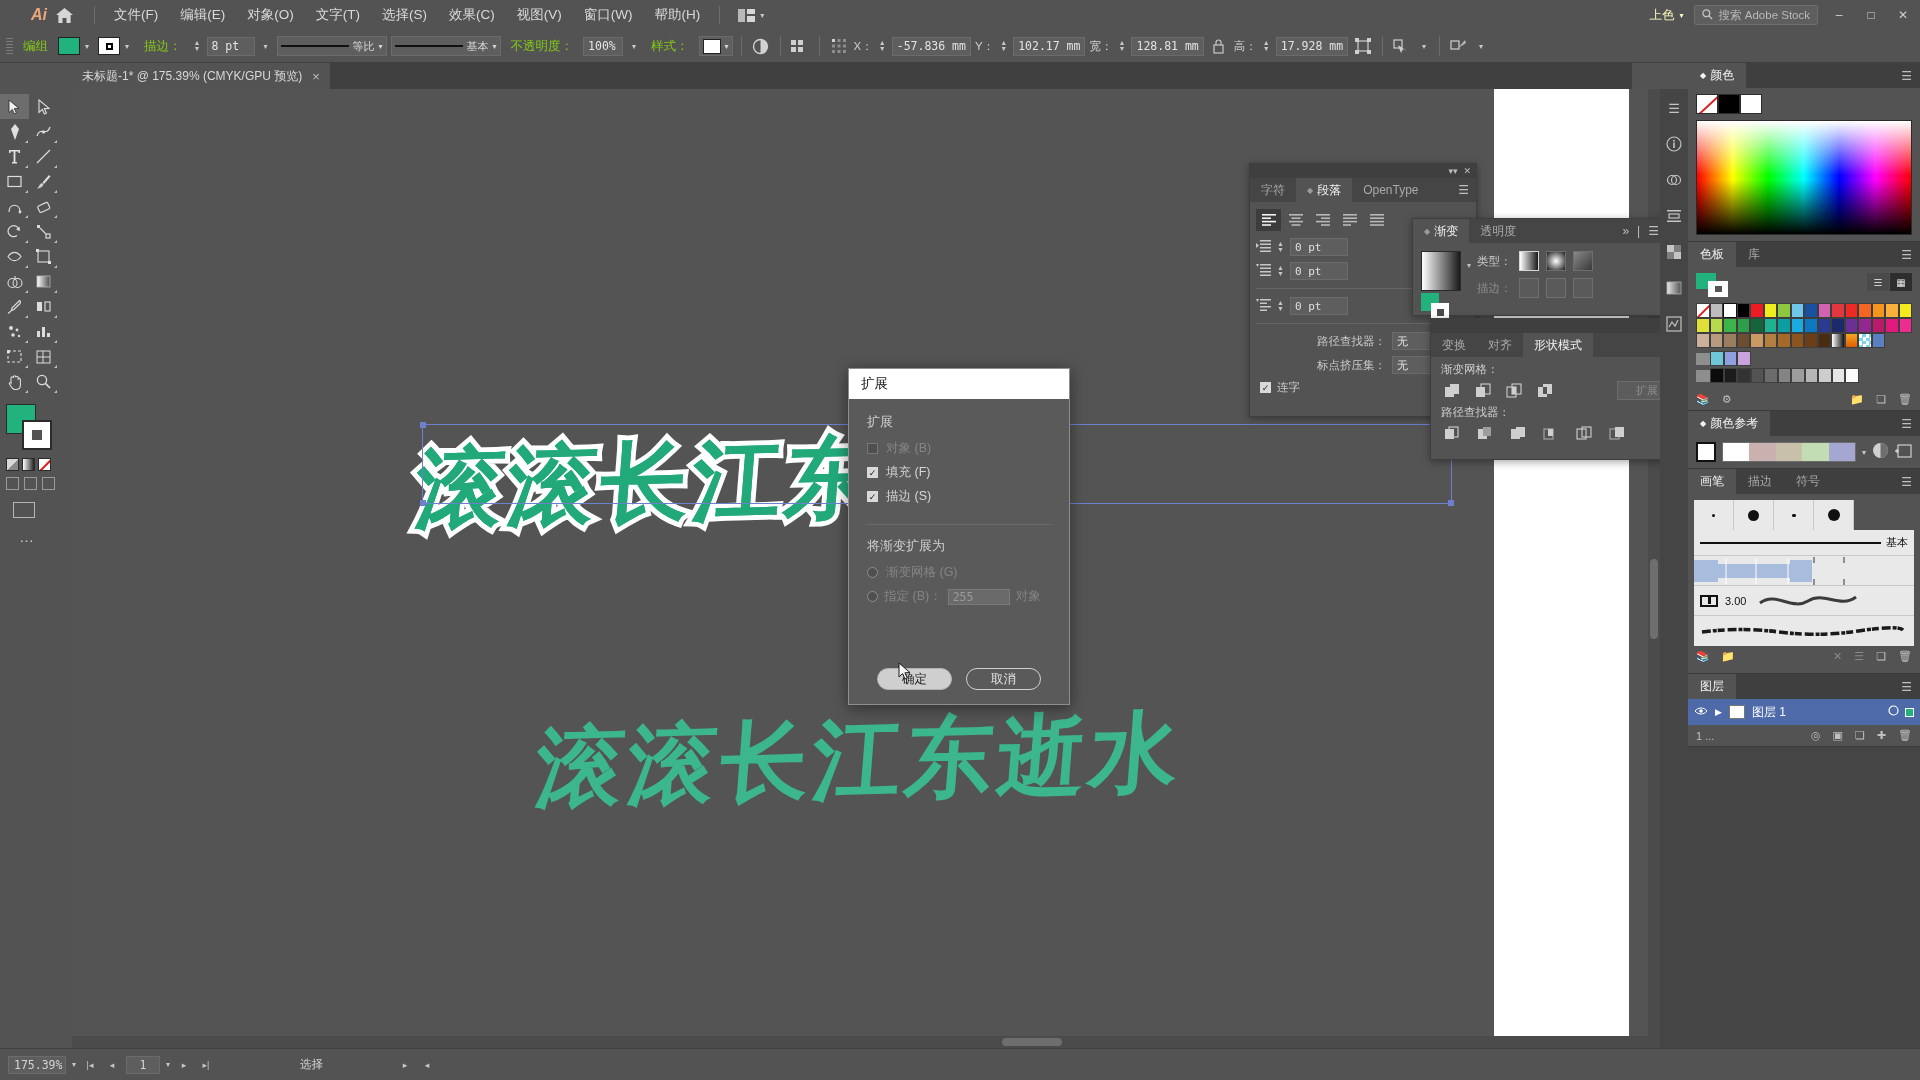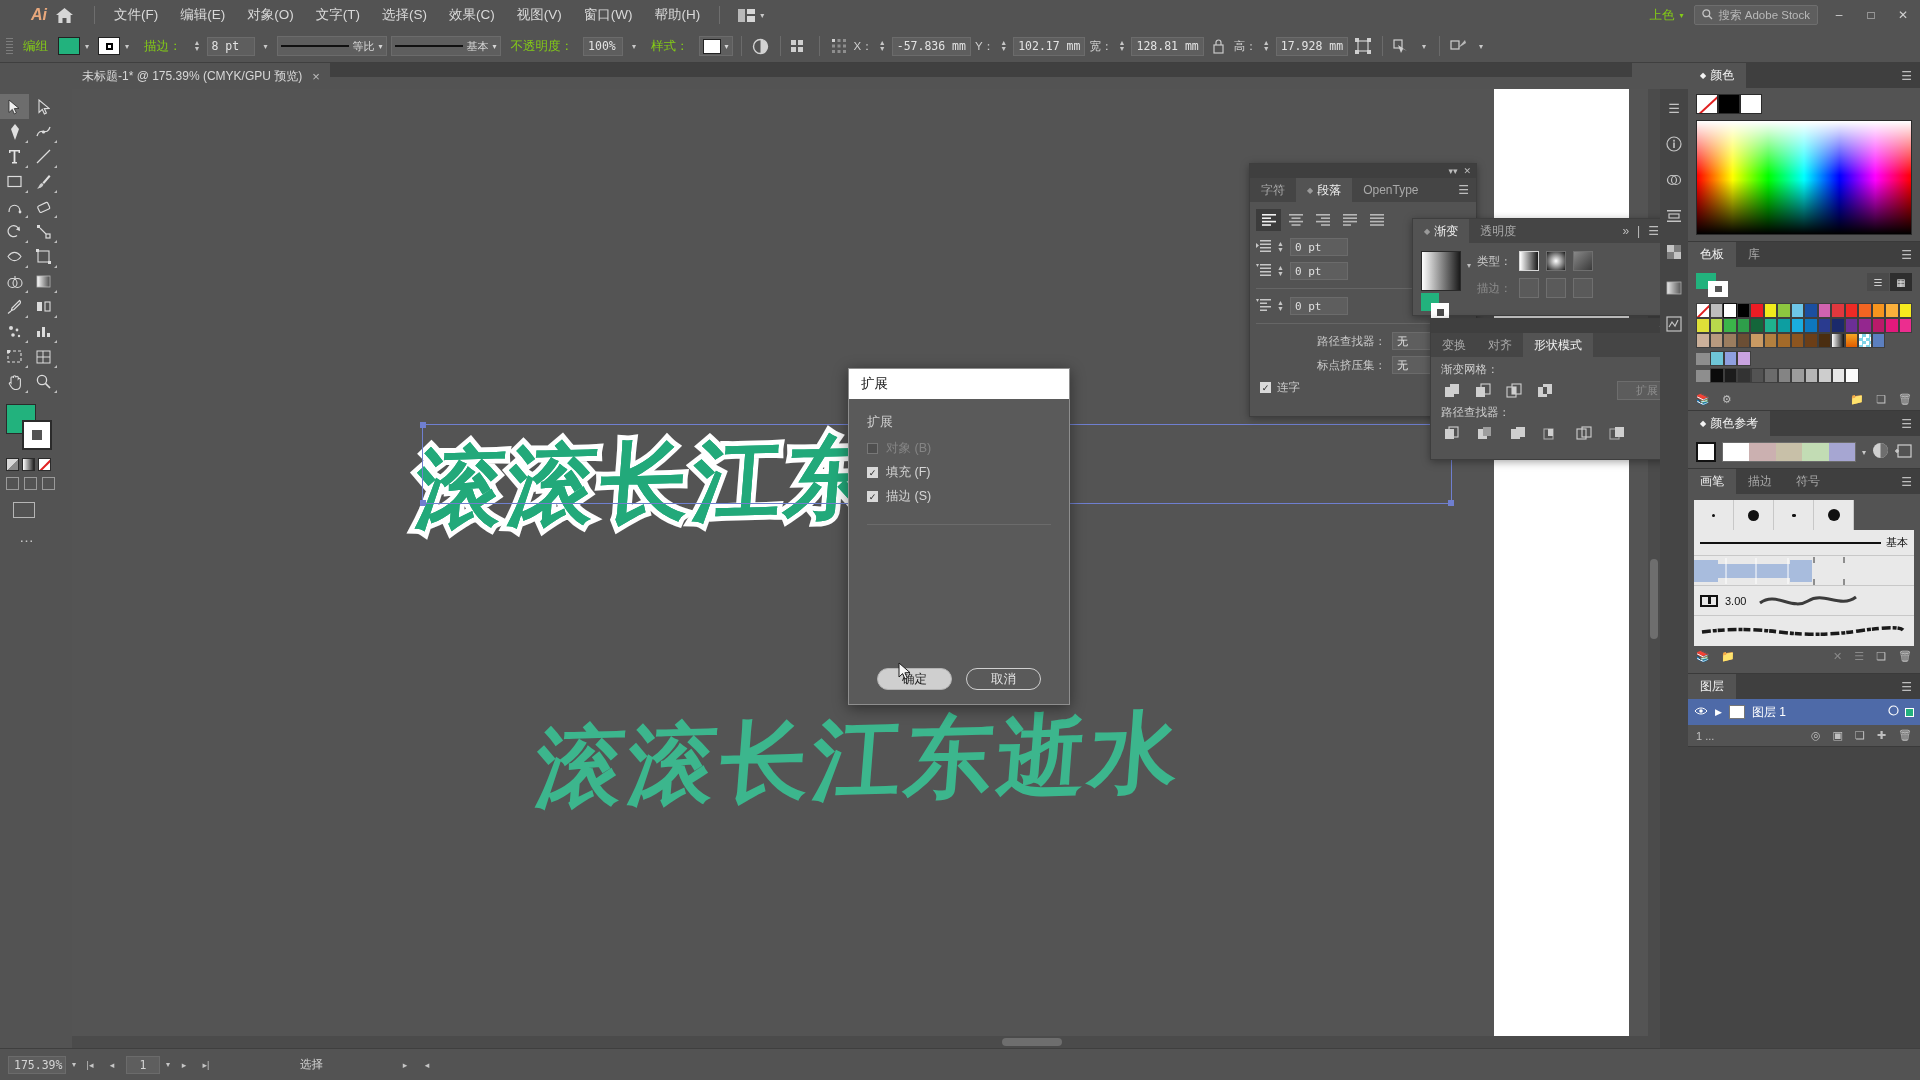--- a/index.html
+++ b/index.html
@@ -10,21 +10,21 @@
   
   #menubar{ position:absolute; left:0; top:0; width:1920px; height:30px;
     background:#535353; display:flex; align-items:center; }
   #ai-logo{ width:42px; height:30px; display:flex; align-items:center; justify-content:center;
     color:#e8a87c; font-weight:bold; font-size:16px; font-style:italic;padding-left:36px; }
   #home-btn{ width:44px; height:30px; display:flex; align-items:center; justify-content:center; }
   .vsep{ width:1px; height:18px; background:#6e6e6e; margin:0 8px; }
   .menu-item{ padding:0 11px; height:30px; line-height:30px; font-size:13.5px; color:#d9d9d9; white-space:nowrap;}
   #arrange-ic{ display:flex; align-items:center; gap:5px; padding:0 10px;}
   #menu-right{ margin-left:auto; display:flex; align-items:center; padding-right:6px; gap:10px;}
-  .mr-item{ display:flex; align-items:center; gap:5px; font-size:12.5px; color:#84cc16;}
+  .mr-item{ display:flex; align-items:center; gap:5px; font-size:12.5px; color:#fef9c3;}
   #searchbox{ display:flex; align-items:center; gap:6px; background:#5e5e5e; border:1px solid #6e6e6e;
     border-radius:2px; height:20px; padding:0 7px; font-size:11.5px; color:#b9b9b9; }
   .winbtn{ width:22px;height:20px;display:flex;align-items:center;justify-content:center;color:#d0d0d0;font-size:12px;}
 
   
   #controlbar{ position:absolute; left:0; top:30px; width:1920px; height:33px;
     background:#535353; border-bottom:1px solid #3f3f3f; display:flex; align-items:center; padding-left:6px; gap:4px; font-size:12px;}
   .cb-grip{ width:7px; height:22px; display:flex; flex-direction:column; justify-content:center; gap:2px;}
   .cb-grip i{ display:block; height:1px; background:#7d7d7d; }
   .cb-label{ color:#84cc16; font-size:12.5px; padding:0 6px; }
@@ -34,21 +34,21 @@
   .num-field{ background:#5e5e5e; border:1px solid #6b6b6b; height:19px; min-width:44px; display:flex;
      align-items:center; padding:0 4px; color:#e3e3e3; font-size:11.5px; font-family:"DejaVu Sans Mono",monospace;}
   .stepper{ width:11px; display:flex; flex-direction:column; align-items:center; justify-content:center; color:#c6c6c6; font-size:7px; line-height:6px;}
   .combo{ background:#5e5e5e;border:1px solid #6b6b6b;height:20px;display:flex;align-items:center;padding:0 3px;gap:4px;}
   .stroke-prev{ width:68px; height:2px; background:#111; }
   .cb-div{ width:1px;height:20px;background:#6b6b6b;margin:0 4px;}
   .iconbtn{ width:22px;height:22px;display:flex;align-items:center;justify-content:center;color:#d2d2d2;}
   .xy-lbl{ color:#d0d0d0; font-size:11.5px; }
 
   
-  #tabbar{ position:absolute; left:72px; top:63px; width:1560px; height:14px; background:#404040; }
+  #tabbar{ position:absolute; left:72px; top:63px; width:1560px; height:26px; background:#404040; }
   #doctab{ position:absolute; left:0; top:0; height:26px; background:#535353; display:flex; align-items:center;
     padding:0 10px; gap:10px; font-size:12px; color:#d8d8d8; }
   #doctab .close{ color:#bdbdbd; font-size:13px; }
 
   
   #toolbar{ position:absolute; left:0; top:89px; width:58px; bottom:32px; background:#535353; padding-top:5px;}
   .tool-row{ display:flex; }
   .tool{ width:29px; height:25px; display:flex; align-items:center; justify-content:center;
      color:#cfcfcf; position:relative; }
   .tool svg{ display:block; }
@@ -807,20 +807,33 @@
         <span class="chk"></span>
         <span>对象 (B)</span>
       </div>
       <div class="chkrow">
         <span class="chk on">✓</span>
         <span>填充 (F)</span>
       </div>
       <div class="chkrow">
         <span class="chk on">✓</span>
         <span>描边 (S)</span>
+      </div>
+    </div>
+    <div class="grp" style="border-bottom:none;">
+      <div class="grp-title">将渐变扩展为</div>
+      <div class="chkrow dis">
+        <span class="radio"></span>
+        <span>渐变网格 (G)</span>
+      </div>
+      <div class="chkrow dis" style="gap:6px;">
+        <span class="radio"></span>
+        <span>指定 (B)：</span>
+        <span class="dlg-field">255</span>
+        <span>对象</span>
       </div>
     </div>
   </div>
   <div id="dlg-btns">
     <div class="dbtn" id="btn-ok">确定</div>
     <div class="dbtn" id="btn-cancel">取消</div>
   </div>
 </div>
 <div id="cursor">
   <svg width="16" height="21" viewBox="0 0 16 21">

